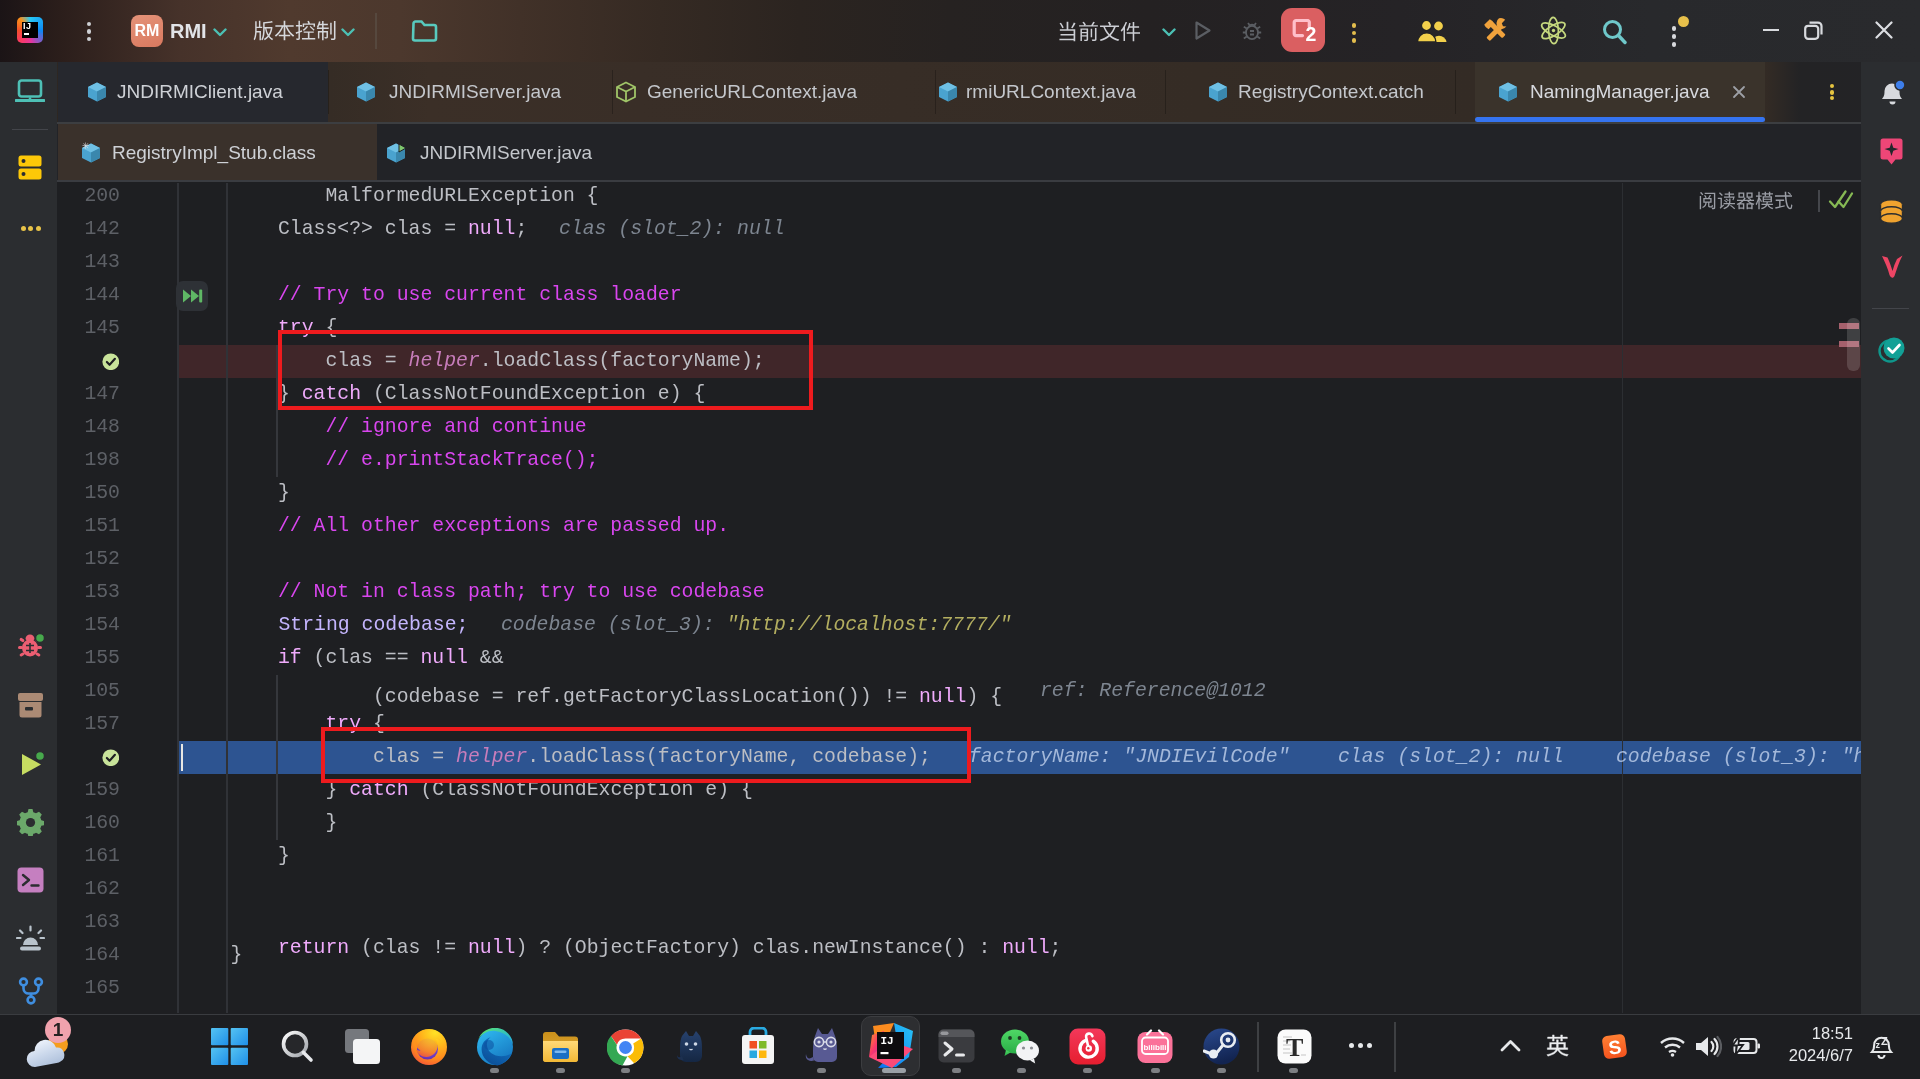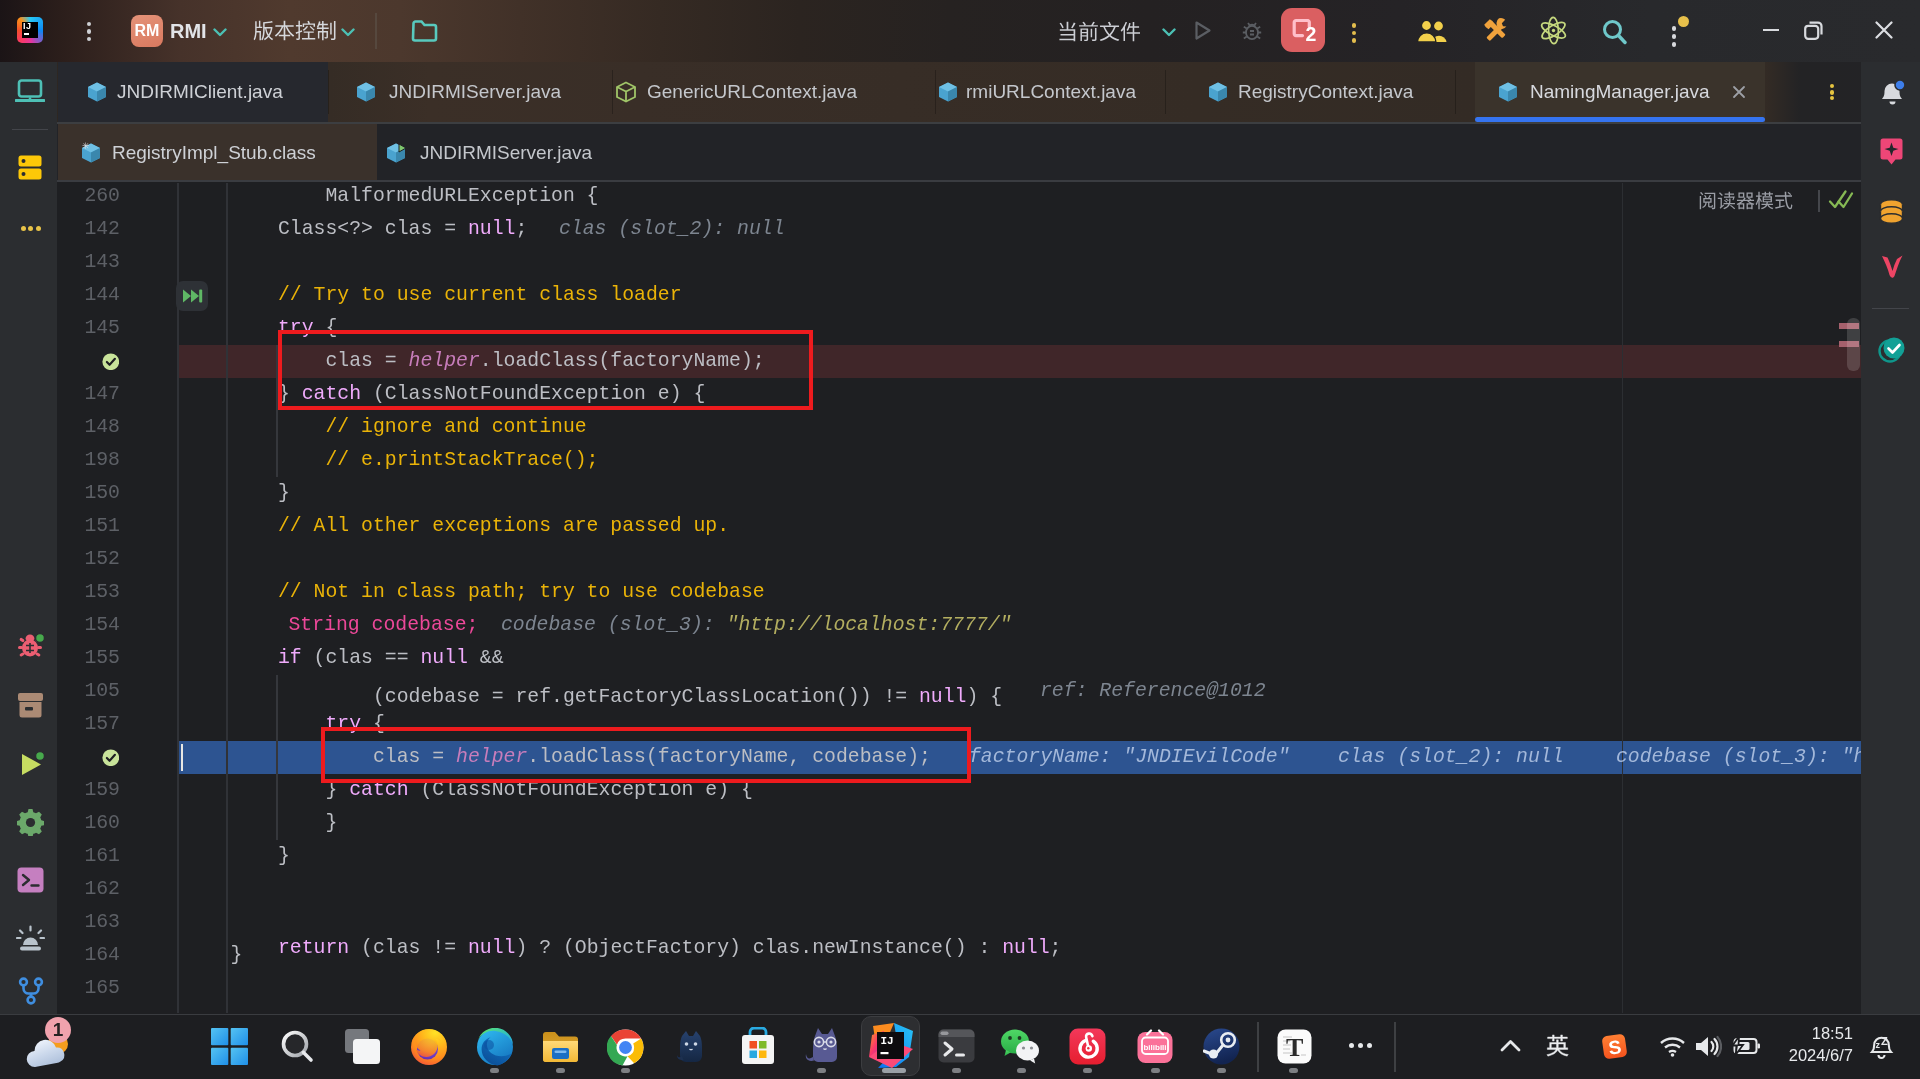--- a/index.html
+++ b/index.html
@@ -1,17 +1,17 @@
 <!DOCTYPE html>
 <html><head><meta charset="utf-8"><style>
 *{margin:0;padding:0;box-sizing:border-box}
 html,body{width:1920px;height:1079px;overflow:hidden;background:#1e1f22;font-family:"Liberation Sans",sans-serif}
 .abs{position:absolute}
 .mono{font-family:"Liberation Mono",monospace;font-size:19.8px;line-height:33px;white-space:pre}
-.kw{color:#f0abfc}.com{color:#eab308}.fld{color:#c77dbb;font-style:italic}
+.kw{color:#f0abfc}.com{color:#d946ef}.fld{color:#c77dbb;font-style:italic}
 .hint{font-family:"Liberation Mono",monospace;font-size:19.8px;line-height:33px;font-style:italic;white-space:pre}
 .num{font-family:"Liberation Mono",monospace;font-size:19.8px;line-height:33px;color:#5d6066;text-align:right}
 .tabtxt{font-size:19px;color:#c4c7cc}
 svg{display:block}
 </style></head><body>
 
 <div class="abs" style="left:0;top:0;width:1920px;height:62px;background:linear-gradient(90deg,#1b1416 0px,#2b1e1b 60px,#46322a 180px,#503a2e 290px,#4c382d 400px,#413128 520px,#352a23 660px,#2b2420 800px,#262221 950px,#242122 1150px,#252326 1400px,#28292c 1650px,#292a2d 1920px)"></div>
 <div class="abs" style="left:17px;top:17px;width:26px;height:26px;border-radius:5px;background:conic-gradient(from 0deg,#27c9f6 0deg,#0d87f5 95deg,#e5359f 175deg,#fb3b5e 225deg,#f4502c 268deg,#fc9019 318deg,#27c9f6 360deg)"></div>
 <div class="abs" style="left:22px;top:22px;width:16px;height:16px;background:#000"></div>
 <div class="abs" style="left:23px;top:21px;width:16px;height:16px;color:#fff;font-size:9px;font-weight:bold;letter-spacing:0.5px">IJ</div>
@@ -142,21 +142,21 @@
     <path d="M11 1.5 L20 6 V16 L11 20.5 L2 16 V6 Z" fill="#4aa3cf"></path>
     <path d="M11 1.5 L20 6 L11 10.5 L2 6 Z" fill="#6fc0e4"></path>
     <path d="M11 10.5 L20 6 V16 L11 20.5 Z" fill="#3a87ad"></path>
   </svg>
 <div class="abs tabtxt" style="left:966px;top:81px;color:#c4c7cc">rmiURLContext.java</div>
 <svg class="abs" style="left:1207px;top:81px" width="22" height="22" viewBox="0 0 22 22">
     <path d="M11 1.5 L20 6 V16 L11 20.5 L2 16 V6 Z" fill="#4aa3cf"></path>
     <path d="M11 1.5 L20 6 L11 10.5 L2 6 Z" fill="#6fc0e4"></path>
     <path d="M11 10.5 L20 6 V16 L11 20.5 Z" fill="#3a87ad"></path>
   </svg>
-<div class="abs tabtxt" style="left:1238px;top:81px;color:#c4c7cc">RegistryContext.java</div>
+<div class="abs tabtxt" style="left:1238px;top:81px;color:#c4c7cc">RegistryContext.catch</div>
 <svg class="abs" style="left:1497px;top:81px" width="22" height="22" viewBox="0 0 22 22">
     <path d="M11 1.5 L20 6 V16 L11 20.5 L2 16 V6 Z" fill="#4aa3cf"></path>
     <path d="M11 1.5 L20 6 L11 10.5 L2 6 Z" fill="#6fc0e4"></path>
     <path d="M11 10.5 L20 6 V16 L11 20.5 Z" fill="#3a87ad"></path>
   </svg>
 <div class="abs tabtxt" style="left:1530px;top:81px;color:#d7d9de">NamingManager.java</div>
 <svg class="abs" style="left:1732px;top:85px" width="14" height="14" viewBox="0 0 14 14">
     <path d="M2 2 L12 12 M12 2 L2 12" stroke="#9da0a6" stroke-width="1.8" stroke-linecap="round"></path>
   </svg>
 <div class="abs" style="left:1829.8px;top:83.5px;width:4.5px;height:4.5px;border-radius:50%;background:#e6c440"></div>
@@ -276,21 +276,21 @@
   </svg>
 <div class="abs" style="left:57px;top:181.5px;width:1804px;height:832.5px;background:#1e1f22"></div>
 <div class="abs" style="left:178px;top:345px;width:1683px;height:33px;background:#402629"></div>
 <div class="abs" style="left:178px;top:741px;width:1683px;height:33px;background:#2d5491"></div>
 <div class="abs" style="left:177.4px;top:183px;width:1.3px;height:830px;background:#303237"></div>
 <div class="abs" style="left:226.4px;top:183px;width:1.3px;height:830px;background:#303237"></div>
 <div class="abs" style="left:1622px;top:183px;width:1.3px;height:830px;background:#2c2e32"></div>
 <div class="abs" style="left:276.4px;top:345px;width:1.3px;height:132px;background:#35373c"></div>
 <div class="abs" style="left:276.4px;top:675px;width:1.3px;height:165px;background:#35373c"></div>
 <div class="abs" style="left:180.6px;top:743.5px;width:2.7px;height:27.5px;background:#e8e7e3"></div>
-<div class="abs num" style="left:40px;top:180px;width:80px">260</div>
+<div class="abs num" style="left:40px;top:180px;width:80px">200</div>
 <div class="abs num" style="left:40px;top:213px;width:80px">142</div>
 <div class="abs num" style="left:40px;top:246px;width:80px">143</div>
 <div class="abs num" style="left:40px;top:279px;width:80px">144</div>
 <div class="abs num" style="left:40px;top:312px;width:80px">145</div>
 <div class="abs num" style="left:40px;top:378px;width:80px">147</div>
 <div class="abs num" style="left:40px;top:411px;width:80px">148</div>
 <div class="abs num" style="left:40px;top:444px;width:80px">198</div>
 <div class="abs num" style="left:40px;top:477px;width:80px">150</div>
 <div class="abs num" style="left:40px;top:510px;width:80px">151</div>
 <div class="abs num" style="left:40px;top:543px;width:80px">152</div>
@@ -326,21 +326,21 @@
 <div class="abs mono" style="left:230.5px;top:213px;color:#bcbec4">    Class&lt;?&gt; clas = <span class="kw">null</span>;</div>
 <div class="abs mono" style="left:230.5px;top:279px;color:#bcbec4">    <span class="com">// Try to use current class loader</span></div>
 <div class="abs mono" style="left:230.5px;top:312px;color:#bcbec4">    <span class="kw">try</span> {</div>
 <div class="abs mono" style="left:230.5px;top:345px;color:#bcbec4">        clas = <span class="fld">helper</span>.loadClass(factoryName);</div>
 <div class="abs mono" style="left:230.5px;top:378px;color:#bcbec4">    } <span class="kw">catch</span> (ClassNotFoundException e) {</div>
 <div class="abs mono" style="left:230.5px;top:411px;color:#bcbec4">        <span class="com">// ignore and continue</span></div>
 <div class="abs mono" style="left:230.5px;top:444px;color:#bcbec4">        <span class="com">// e.printStackTrace();</span></div>
 <div class="abs mono" style="left:230.5px;top:477px;color:#bcbec4">    }</div>
 <div class="abs mono" style="left:230.5px;top:510px;color:#bcbec4">    <span class="com">// All other exceptions are passed up.</span></div>
 <div class="abs mono" style="left:230.5px;top:576px;color:#bcbec4">    <span class="com">// Not in class path; try to use codebase</span></div>
-<div class="abs mono" style="left:241px;top:609px;color:#ec4899">    String codebase;</div>
+<div class="abs mono" style="left:231px;top:609px;color:#c4b5fd">    String codebase;</div>
 <div class="abs mono" style="left:230.5px;top:642px;color:#bcbec4">    <span class="kw">if</span> (clas == <span class="kw">null</span> &amp;&amp;</div>
 <div class="abs mono" style="left:230.5px;top:681px;color:#bcbec4">            (codebase = ref.getFactoryClassLocation()) != <span class="kw">null</span>) {</div>
 <div class="abs mono" style="left:230.5px;top:708px;color:#bcbec4">        <span class="kw">try</span> {</div>
 <div class="abs mono" style="left:230.5px;top:741px;color:#bcbec4">            clas = <span class="fld">helper</span>.loadClass(factoryName, codebase);</div>
 <div class="abs mono" style="left:230.5px;top:774px;color:#bcbec4">        } <span class="kw">catch</span> (ClassNotFoundException e) {</div>
 <div class="abs mono" style="left:230.5px;top:807px;color:#bcbec4">        }</div>
 <div class="abs mono" style="left:230.5px;top:840px;color:#bcbec4">    }</div>
 <div class="abs mono" style="left:230.5px;top:932px;color:#bcbec4">    <span class="kw">return</span> (clas != <span class="kw">null</span>) ? (ObjectFactory) clas.newInstance() : <span class="kw">null</span>;</div>
 <div class="abs mono" style="left:230.5px;top:939px;color:#bcbec4">}</div>
 <div class="abs hint" style="left:559px;top:213px;color:#7d8590">clas (slot_2): null</div>

